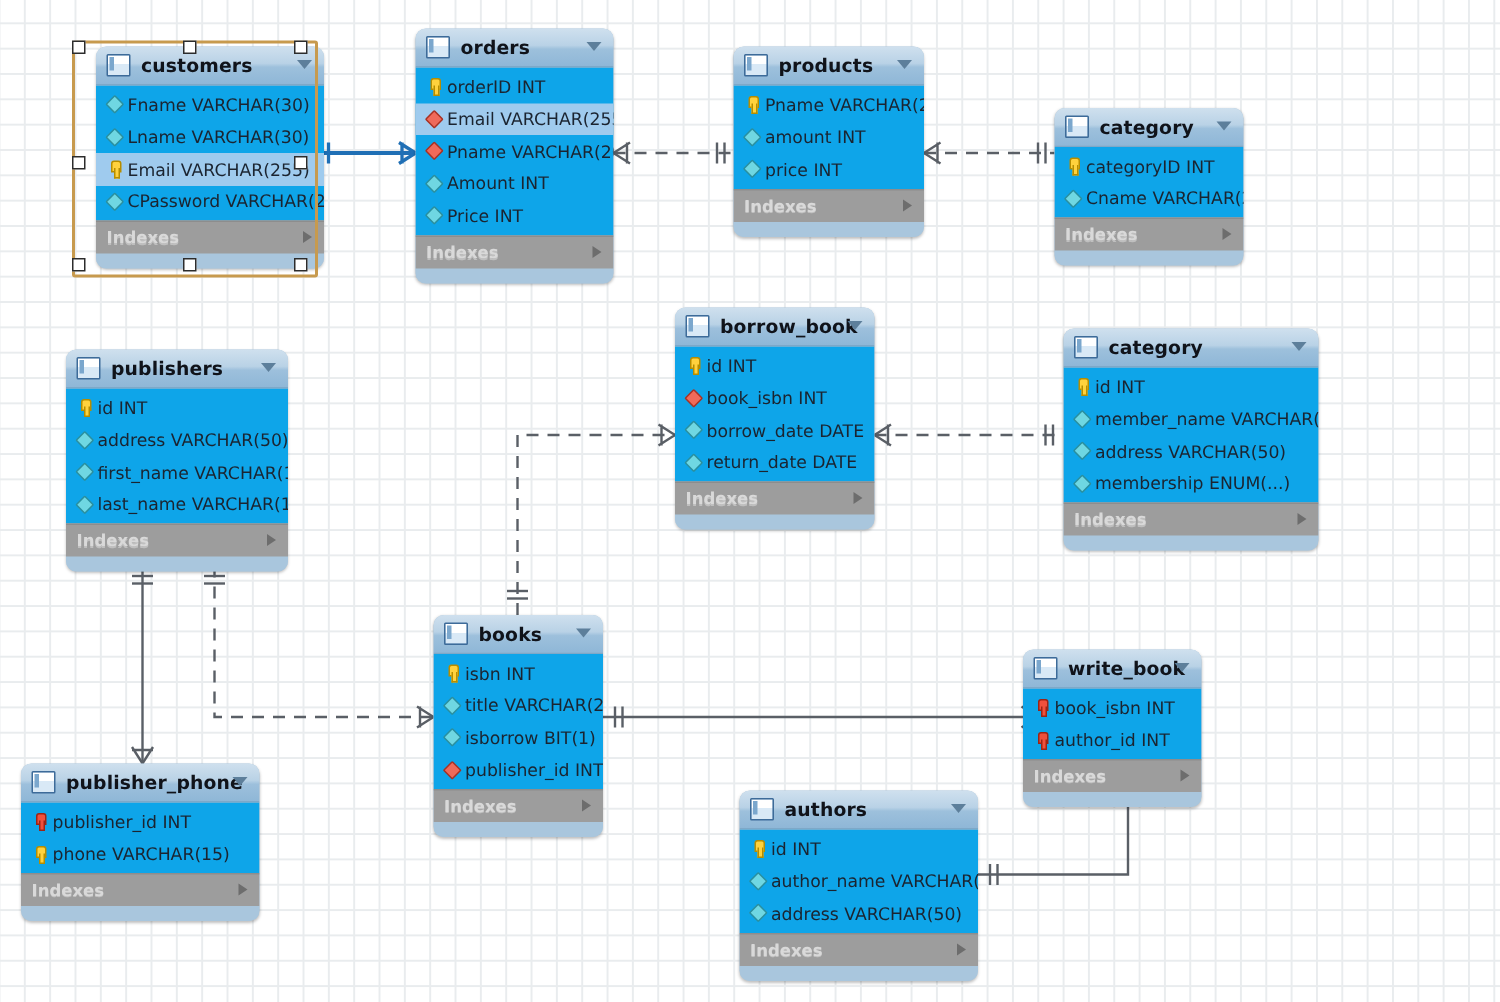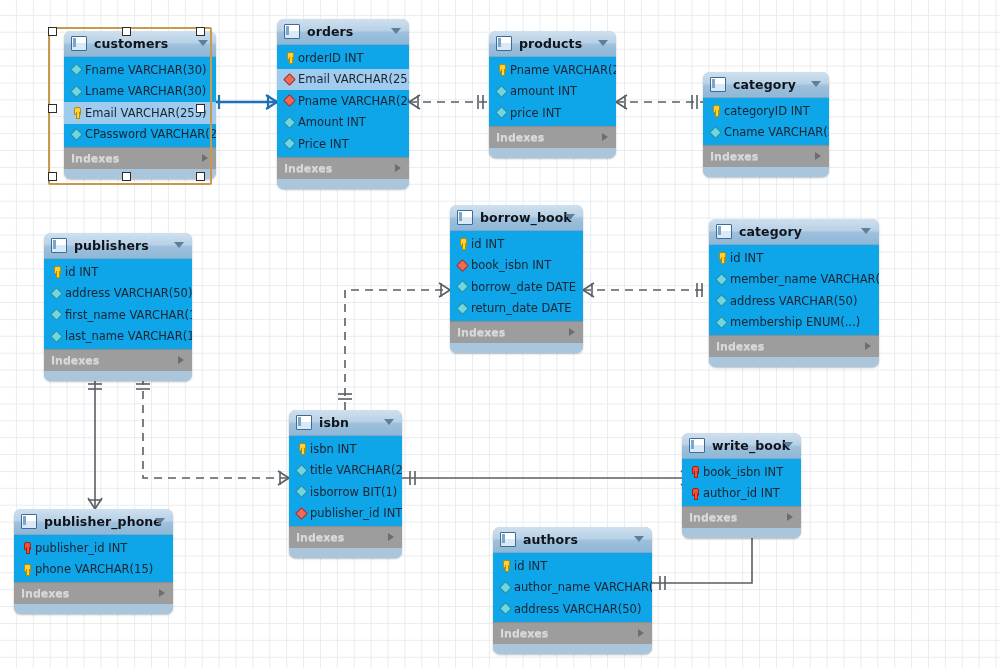--- a/index.html
+++ b/index.html
@@ -394,21 +394,21 @@
       </div>
       <div class="idx">
         <span class="ilbl">Indexes</span>
         <span class="iarrow"></span>
       </div>
       <div class="foot"></div>
     </div>
     <div class="tbl" style="left: 289px; top: 410px; width: 113px;">
       <div class="hdr">
         <span class="ticon"></span>
-        <span class="tname">isbn</span>
+        <span class="tname">books</span>
         <span class="caret"></span>
       </div>
       <div class="cols">
         <div class="col">
           <span class="ico key-y"></span>
           <span class="txt">isbn INT</span>
         </div>
         <div class="col">
           <span class="ico diamond"></span>
           <span class="txt">title VARCHAR(20)</span>

